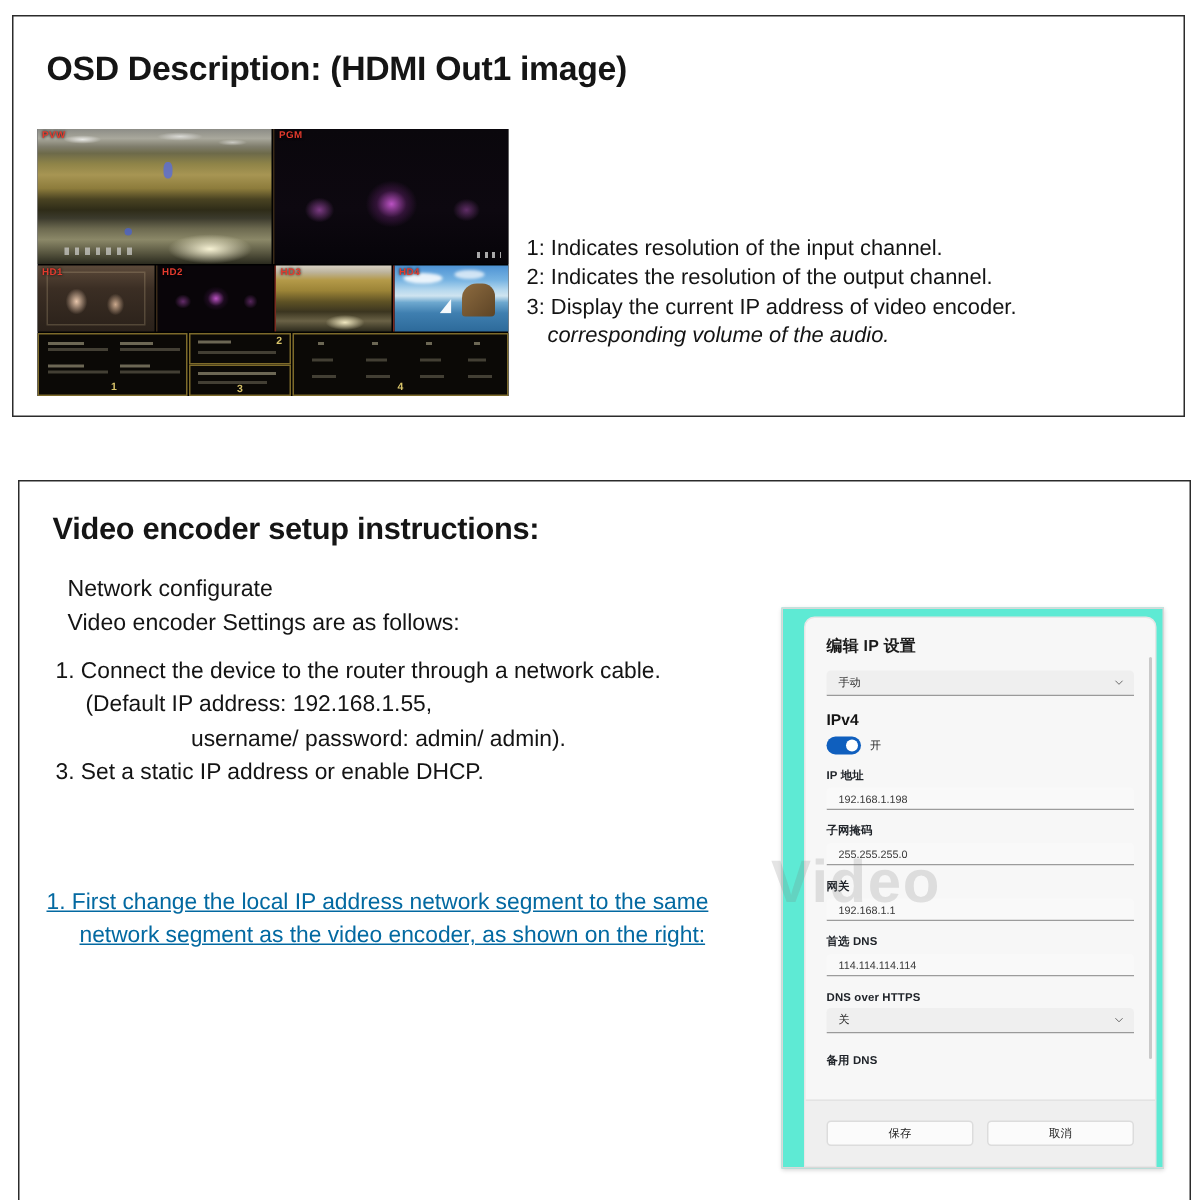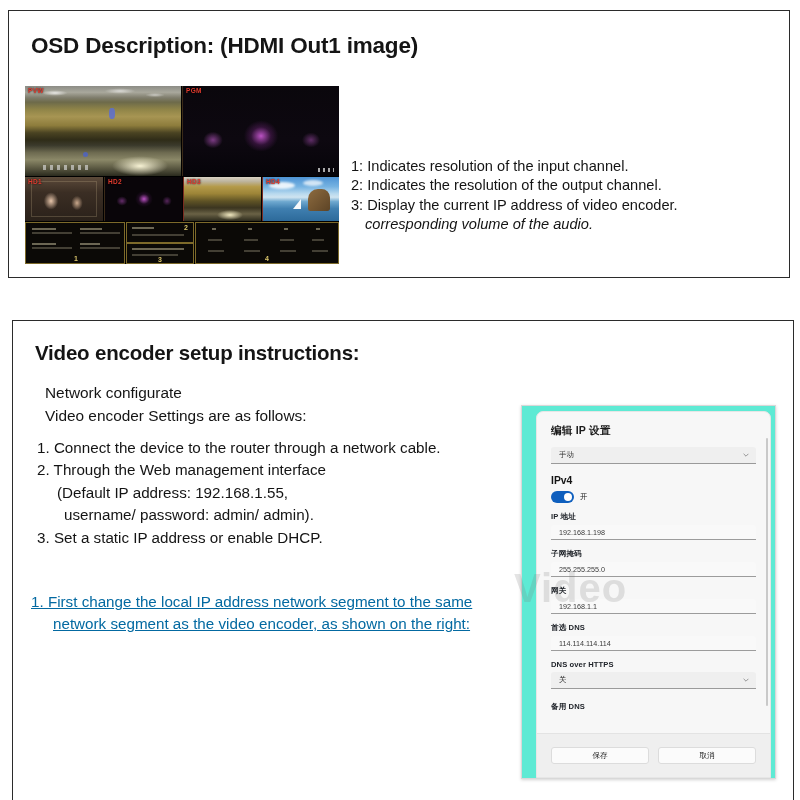--- a/index.html
+++ b/index.html
@@ -170,21 +170,21 @@
   
   #s2-intro {
     position: absolute; left: 32px; top: 60px;
     font-size: 15.4px; line-height: 23px; color: #141414;
   }
   #s2-steps {
     position: absolute; left: 24px; top: 116px;
     font-size: 15.2px; line-height: 22.4px; color: #141414;
   }
   #s2-steps .ind1 { padding-left: 20px; }
-  #s2-steps .ind2 { padding-left: 27px; }
+  #s2-steps .ind2 { padding-left: 27px; text-align: center; }
   #s2-final {
     position: absolute; left: 18px; top: 270px;
     width: 525px;
     font-size: 15.2px; line-height: 22.4px; color: #0369a1; text-decoration: underline;
   }
   #s2-final .cont { padding-left: 22px; }
 
   
   #ipdialog {
     position: absolute; left: 521px; top: 381px;
@@ -382,21 +382,20 @@
 
     <div class="sec-title" id="title2">Video encoder setup instructions:</div>
 
     <div id="s2-intro">
       <div>Network configurate</div>
       <div>Video encoder Settings are as follows:</div>
     </div>
 
     <div id="s2-steps">
       <div>1. Connect the device to the router through a network cable.</div>
-      <div>2. Through the Web management interface</div>
       <div class="ind1">(Default IP address: 192.168.1.55,</div>
       <div class="ind2">username/ password: admin/ admin).</div>
       <div>3. Set a static IP address or enable DHCP.</div>
     </div>
 
     <div id="s2-final">
       <div>1. First change the local IP address network segment to the same</div>
       <div class="cont">network segment as the video encoder, as shown on the right:</div>
     </div>
 

